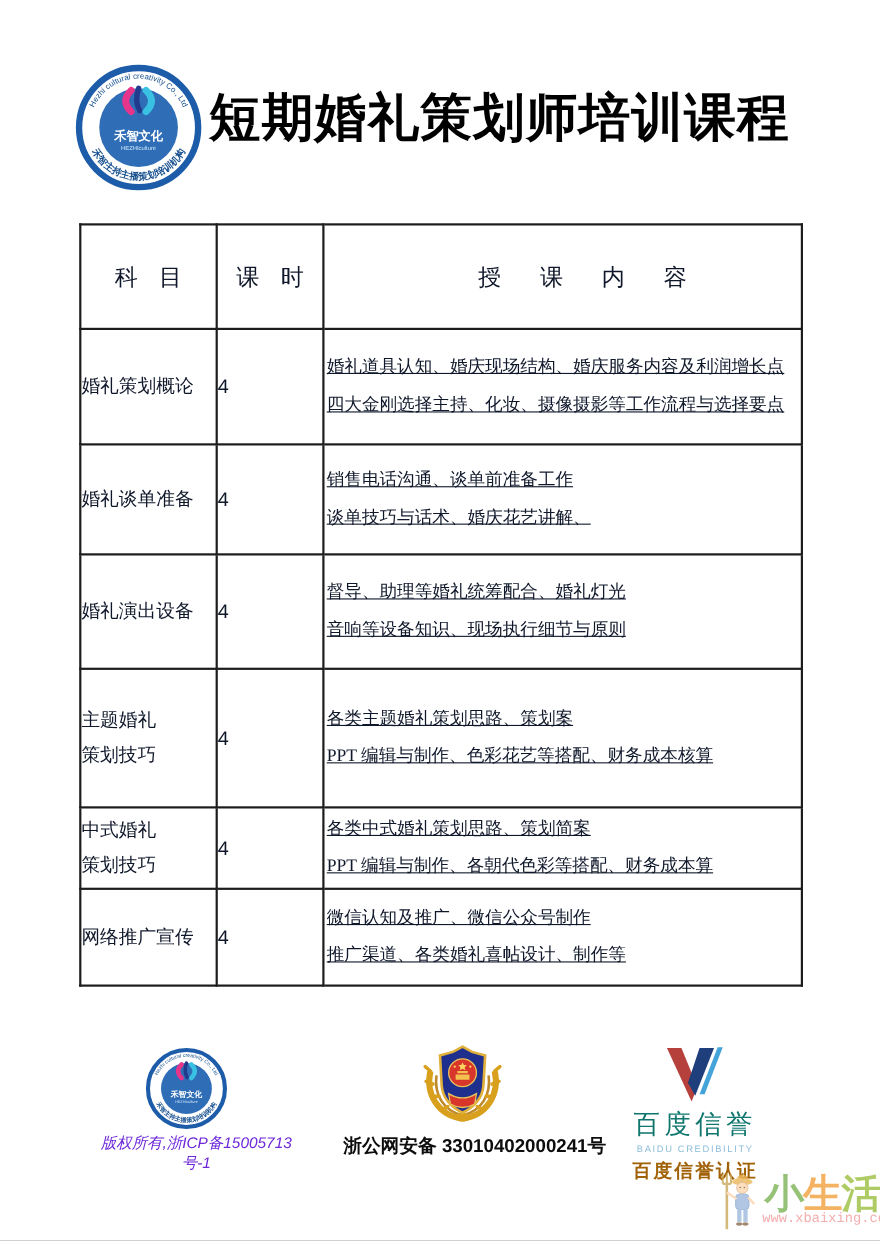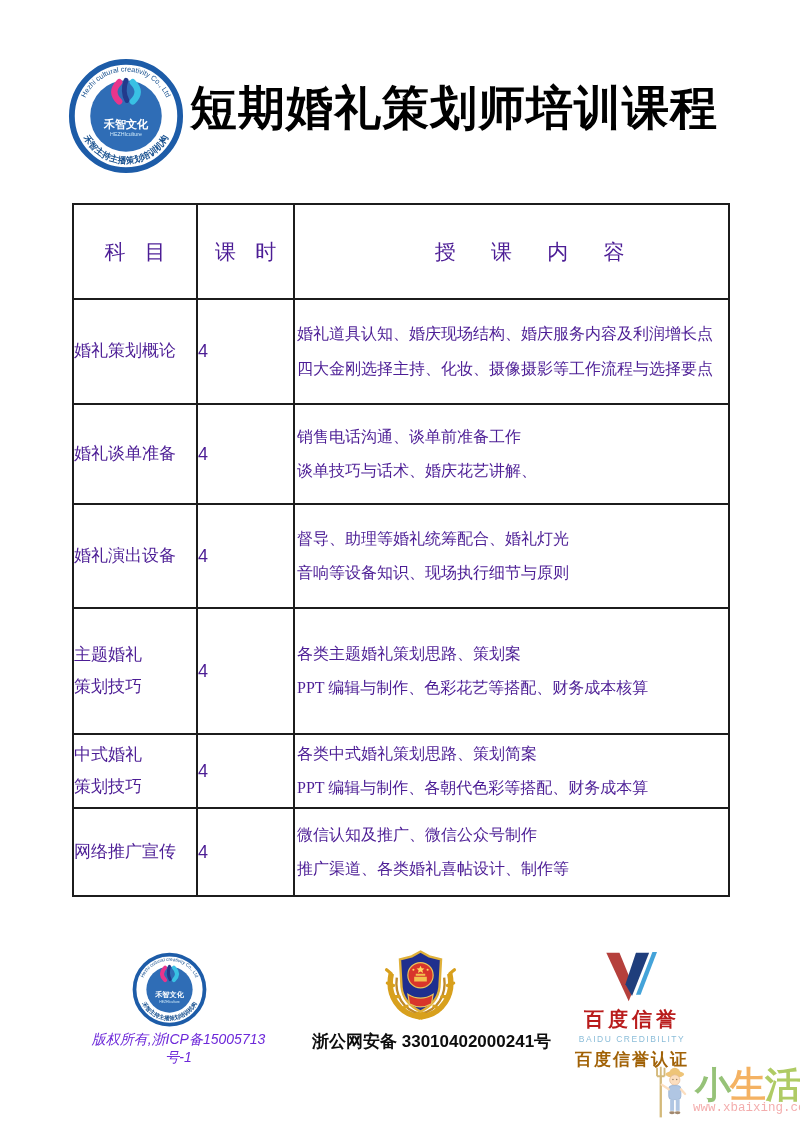--- a/index.html
+++ b/index.html
@@ -22,50 +22,50 @@
   
   table.course {
     position:absolute; left:72px; top:203px; width:656px;
     border-collapse:collapse; table-layout:fixed;
   }
   table.course col.c-subject { width:124px; }
   table.course col.c-hours   { width:97px; }
   table.course col.c-content { width:435px; }
   table.course td, table.course th {
     border:2px solid #1c1c1c; vertical-align:middle; 
-    font-weight:normal; color:#4c1d95;
+    font-weight:normal; color:#0f172a;
   }
   tr.hdr        { height:95px; }
   tr.r0 { height:105px; } tr.r1 { height:100px; } tr.r2 { height:104px; }
   tr.r3 { height:126px; } tr.r4 { height:74px;  } tr.r5 { height:88px;  }
   .th-cell  { font-size:21px; color:#111; }
   .th-subject, .th-hours { word-spacing:14px; }
   .th-content { word-spacing:30px;padding-left:36px; }
   .td-subject { font-size:17px; line-height:1.9; white-space:pre-line; }
   .td-hours   { font-size:18px; font-family:"Liberation Sans","DejaVu Sans",sans-serif; }
-  .td-content { font-size:16px; line-height:2.15; white-space:pre-line; word-break:keep-all; padding:0 2px; }
+  .td-content { font-size:16px; line-height:2.15; white-space:pre-line; word-break:keep-all; padding:0 2px;text-decoration:underline; }
 
   
   .logo-footer { position:absolute; left:132px; top:952px; width:75px; height:75px; }
   .copyright {
     position:absolute; left:86px; top:1031px; width:185px; text-align:center;
     font-size:14px; color:#6d28d9;
     font-family:"Liberation Sans","DejaVu Sans",sans-serif;
     font-style:italic;
   }
   .police-badge { position:absolute; left:381px; top:947px; width:79px; height:77px; }
   .police-text {
     position:absolute; left:312px; top:1030px; width:218px; text-align:center;
     font-size:17px; font-weight:bold; color:#0d0d0d;
     font-family:"Liberation Sans","DejaVu Sans",sans-serif; white-space:nowrap;
   }
   .baidu-block { position:absolute; left:566px; top:950px; width:132px; text-align:center;
     font-family:"Liberation Sans","DejaVu Sans",sans-serif; }
   .baidu-v { width:66px; height:54px; display:block; margin:0 auto; }
-  .baidu-title { font-size:20px; color:#b91c1c; letter-spacing:4px; margin-top:2px;font-weight:bold; }
+  .baidu-title { font-size:24px; color:#0f766e; letter-spacing:4px; margin-top:2px; }
   .baidu-sub   { font-size:8.5px; color:#8bbdd9; letter-spacing:1.5px; margin-top:1px; }
   .baidu-caption { font-size:17px; font-weight:bold; color:#a16207; letter-spacing:2px; margin-top:4px;font-family:Liberation Serif, serif; }
 
   
   .watermark { position:absolute; left:653px; top:1063px; width:145px; height:62px; opacity:.8;
     font-family:"Liberation Sans","DejaVu Sans",sans-serif; }
   .wm-farmer { position:absolute; left:0; top:2px; width:38px; height:58px; }
   .wm-chars  { position:absolute; left:42px; top:0; font-size:36px; font-weight:bold;
     letter-spacing:-1px; white-space:nowrap; line-height:44px; }
   .wm-c0 { color:#7cb357; } .wm-c1 { color:#f2a03d; } .wm-c2 { color:#9cbf3f; }

